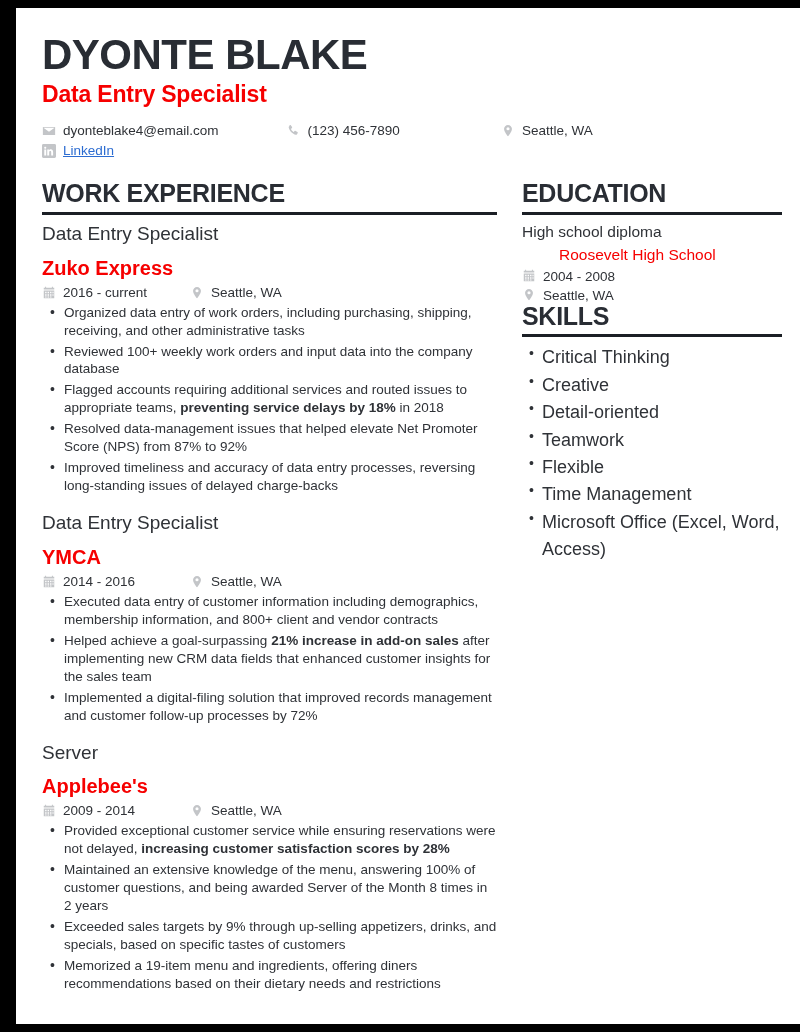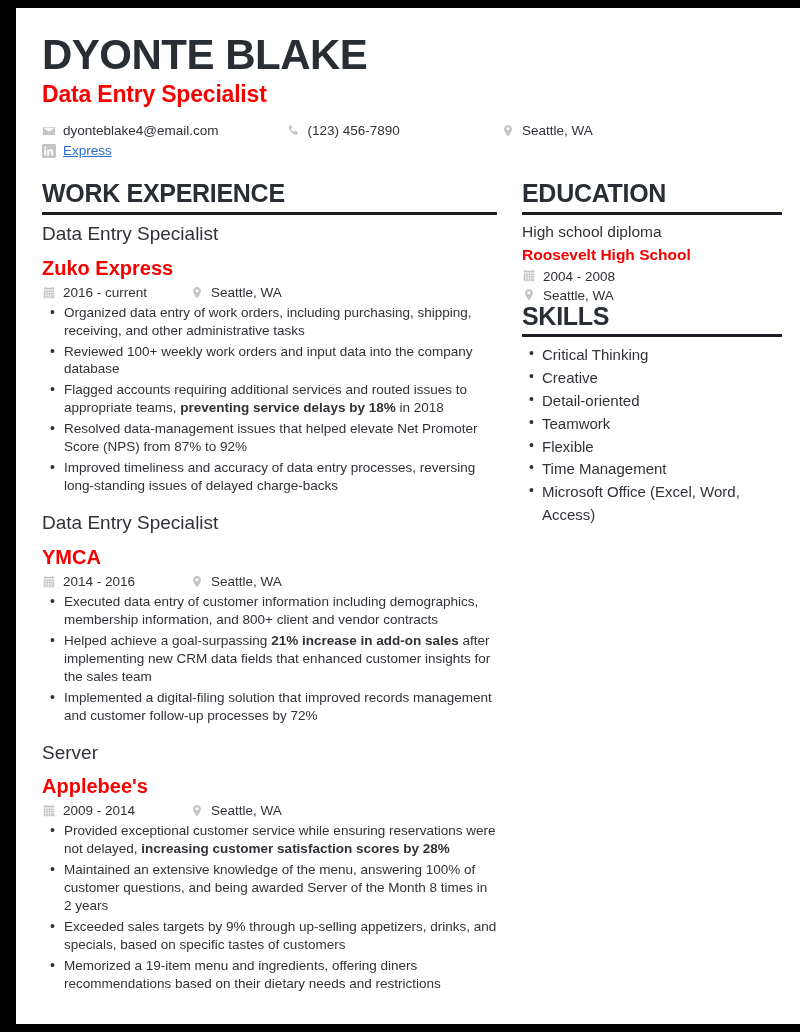--- a/index.html
+++ b/index.html
@@ -153,42 +153,43 @@
 
   
   .edu-degree {
     font-size: 15.5px;
     color: #2f3237;
     line-height: 1.35;
     margin-top: 1px;
   }
   .edu-school {
     font-size: 15.5px;
-    font-weight: bold;
+    font-weight: normal;
     color: #f60000;
     margin-top: 2px;
     line-height: 1.3;
+    margin-left: 37px;
   }
   .edu-meta {
     display: flex;
     align-items: center;
     margin-top: 4px;
     font-size: 13.5px;
     color: #2f3237;
   }
 
   .skills-block { }
   ul.skills {
     list-style: none;
     margin-top: 4px;
   }
   ul.skills li {
     position: relative;
     padding-left: 20px;
-    font-size: 15px;
+    font-size: 18px;
     line-height: 1.52;
     color: #2f3237;
   }
   ul.skills li::before {
     content: "\2022";
     position: absolute;
     left: 7px;
     top: -1px;
     font-size: 14px;
     color: #2f3237;
@@ -236,21 +237,21 @@
         </div>
 
         <div class="contact-row">
           <div class="contact-cell c1">
             <span class="ico">
               <svg viewBox="0 0 16 16">
                   <path d="M0 1.6C0 .7.7 0 1.6 0h12.8c.9 0 1.6.7 1.6 1.6v12.8c0 .9-.7 1.6-1.6 1.6H1.6c-.9 0-1.6-.7-1.6-1.6V1.6z" fill="#c3c5c8"></path>
                   <path d="M4.8 13V6.2H2.6V13h2.2zM3.7 5.3c.8 0 1.2-.5 1.2-1.1 0-.6-.5-1.1-1.2-1.1s-1.2.5-1.2 1.1c0 .6.5 1.1 1.2 1.1zM6 13h2.2V9.2c0-.2 0-.4.1-.5.2-.4.5-.8 1.1-.8.8 0 1.1.6 1.1 1.5V13h2.2V9.1c0-2-1.1-3-2.5-3-1.2 0-1.7.7-2 1.1v-1H6c0 .6 0 6.8 0 6.8z" fill="#ffffff"></path>
                 </svg>
             </span>
-            <a class="link" href="#">Express</a>
+            <a class="link" href="#">LinkedIn</a>
           </div>
         </div>
       </div>
     </div>
 
     <div class="cols">
 
       <div class="col-left">
         <div>
           <div class="sec-head">WORK EXPERIENCE</div>

